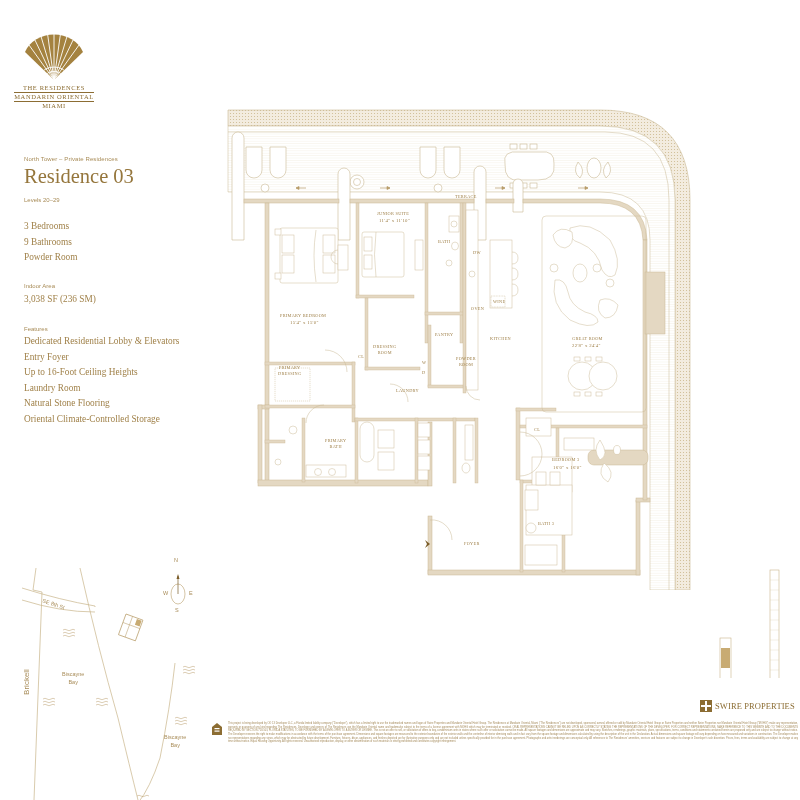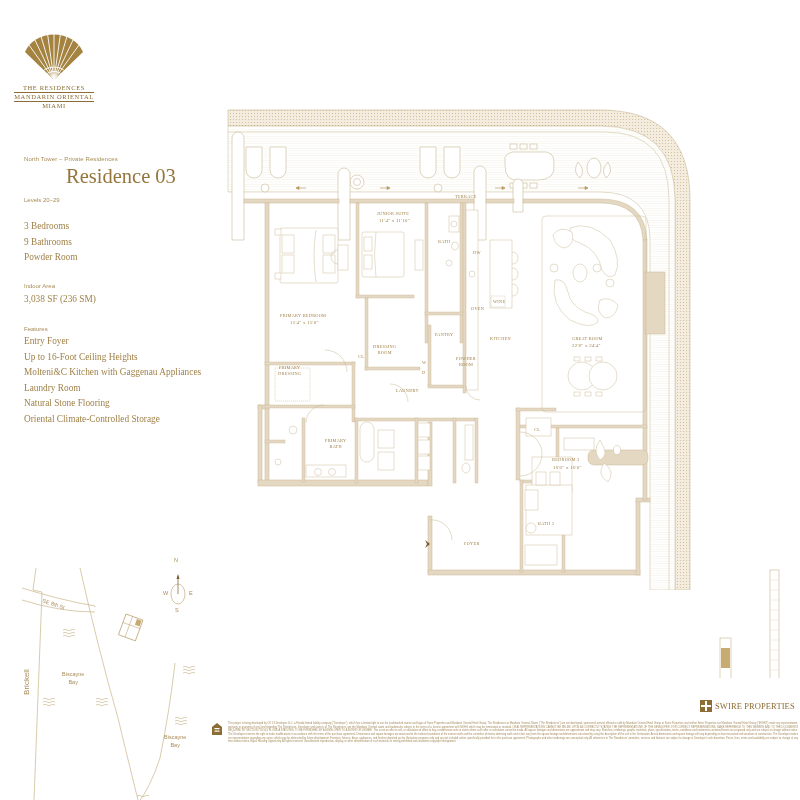--- a/index.html
+++ b/index.html
@@ -10,21 +10,21 @@
   .logo { position: absolute; left: 14px; top: 30px; width: 80px; text-align: center; }
   .logo svg { display: block; margin: 0 auto; }
   .logo .l1, .logo .l2, .logo .l3 { font-family: "Liberation Serif", serif; color: #8c6d33; letter-spacing: 0.6px; line-height: 8px; }
   .logo .l1 { font-size: 6.5px; margin-top: 2px; }
   .logo .l2 { font-size: 6.5px; }
   .logo .l3 { font-size: 6.5px; }
 
   
   .info { position: absolute; left: 24px; top: 156px; width: 200px; }
   .info .kicker { font-family: "Liberation Sans", sans-serif; font-size: 6px; color: #a88c58; letter-spacing: 0.1px; }
-  .info .title { font-family: "Liberation Serif", serif; font-size: 20.5px; color: #95763c; margin-top: 2px; line-height: 24px; margin-left: 42px; }
+  .info .title { font-family: "Liberation Serif", serif; font-size: 20.5px; color: #95763c; margin-top: 2px; line-height: 24px; }
   .info .levels { font-family: "Liberation Sans", sans-serif; font-size: 6px; color: #a88c58; margin-top: 9px; }
   .info .rooms { margin-top: 16px; }
   .info .rooms div, .info .area-val, .info .features div { font-family: "Liberation Serif", serif; font-size: 9.3px; color: #a08149; line-height: 15.5px; }
   .info .area-label { font-family: "Liberation Sans", sans-serif; font-size: 6px; color: #a88c58; margin-top: 17px; }
   .info .area-val { margin-top: 3px; }
   .info .features-label { font-family: "Liberation Sans", sans-serif; font-size: 6px; color: #a88c58; margin-top: 19px; }
   .info .features { margin-top: 2px; }
 
   
   .map { position: absolute; left: 0; top: 548px; width: 240px; height: 252px; }
@@ -87,23 +87,23 @@
   <div class="levels">Levels 20–29</div>
   <div class="rooms">
     <div>3 Bedrooms</div>
     <div>9 Bathrooms</div>
     <div>Powder Room</div>
   </div>
   <div class="area-label">Indoor Area</div>
   <div class="area-val">3,038 SF (236 SM)</div>
   <div class="features-label">Features</div>
   <div class="features">
+    <div>Dedicated Residential Lobby &amp; Elevators</div>
     <div>Entry Foyer</div>
     <div>Up to 16-Foot Ceiling Heights</div>
-    <div>Molteni&amp;C Kitchen with Gaggenau Appliances</div>
     <div>Laundry Room</div>
     <div>Natural Stone Flooring</div>
     <div>Oriental Climate-Controlled Storage</div>
   </div>
 </div>
 
 <div class="plan">
   <svg width="580" height="490" viewBox="0 0 580 490">
     <defs>
       <pattern id="dots" width="3" height="3" patternUnits="userSpaceOnUse">

